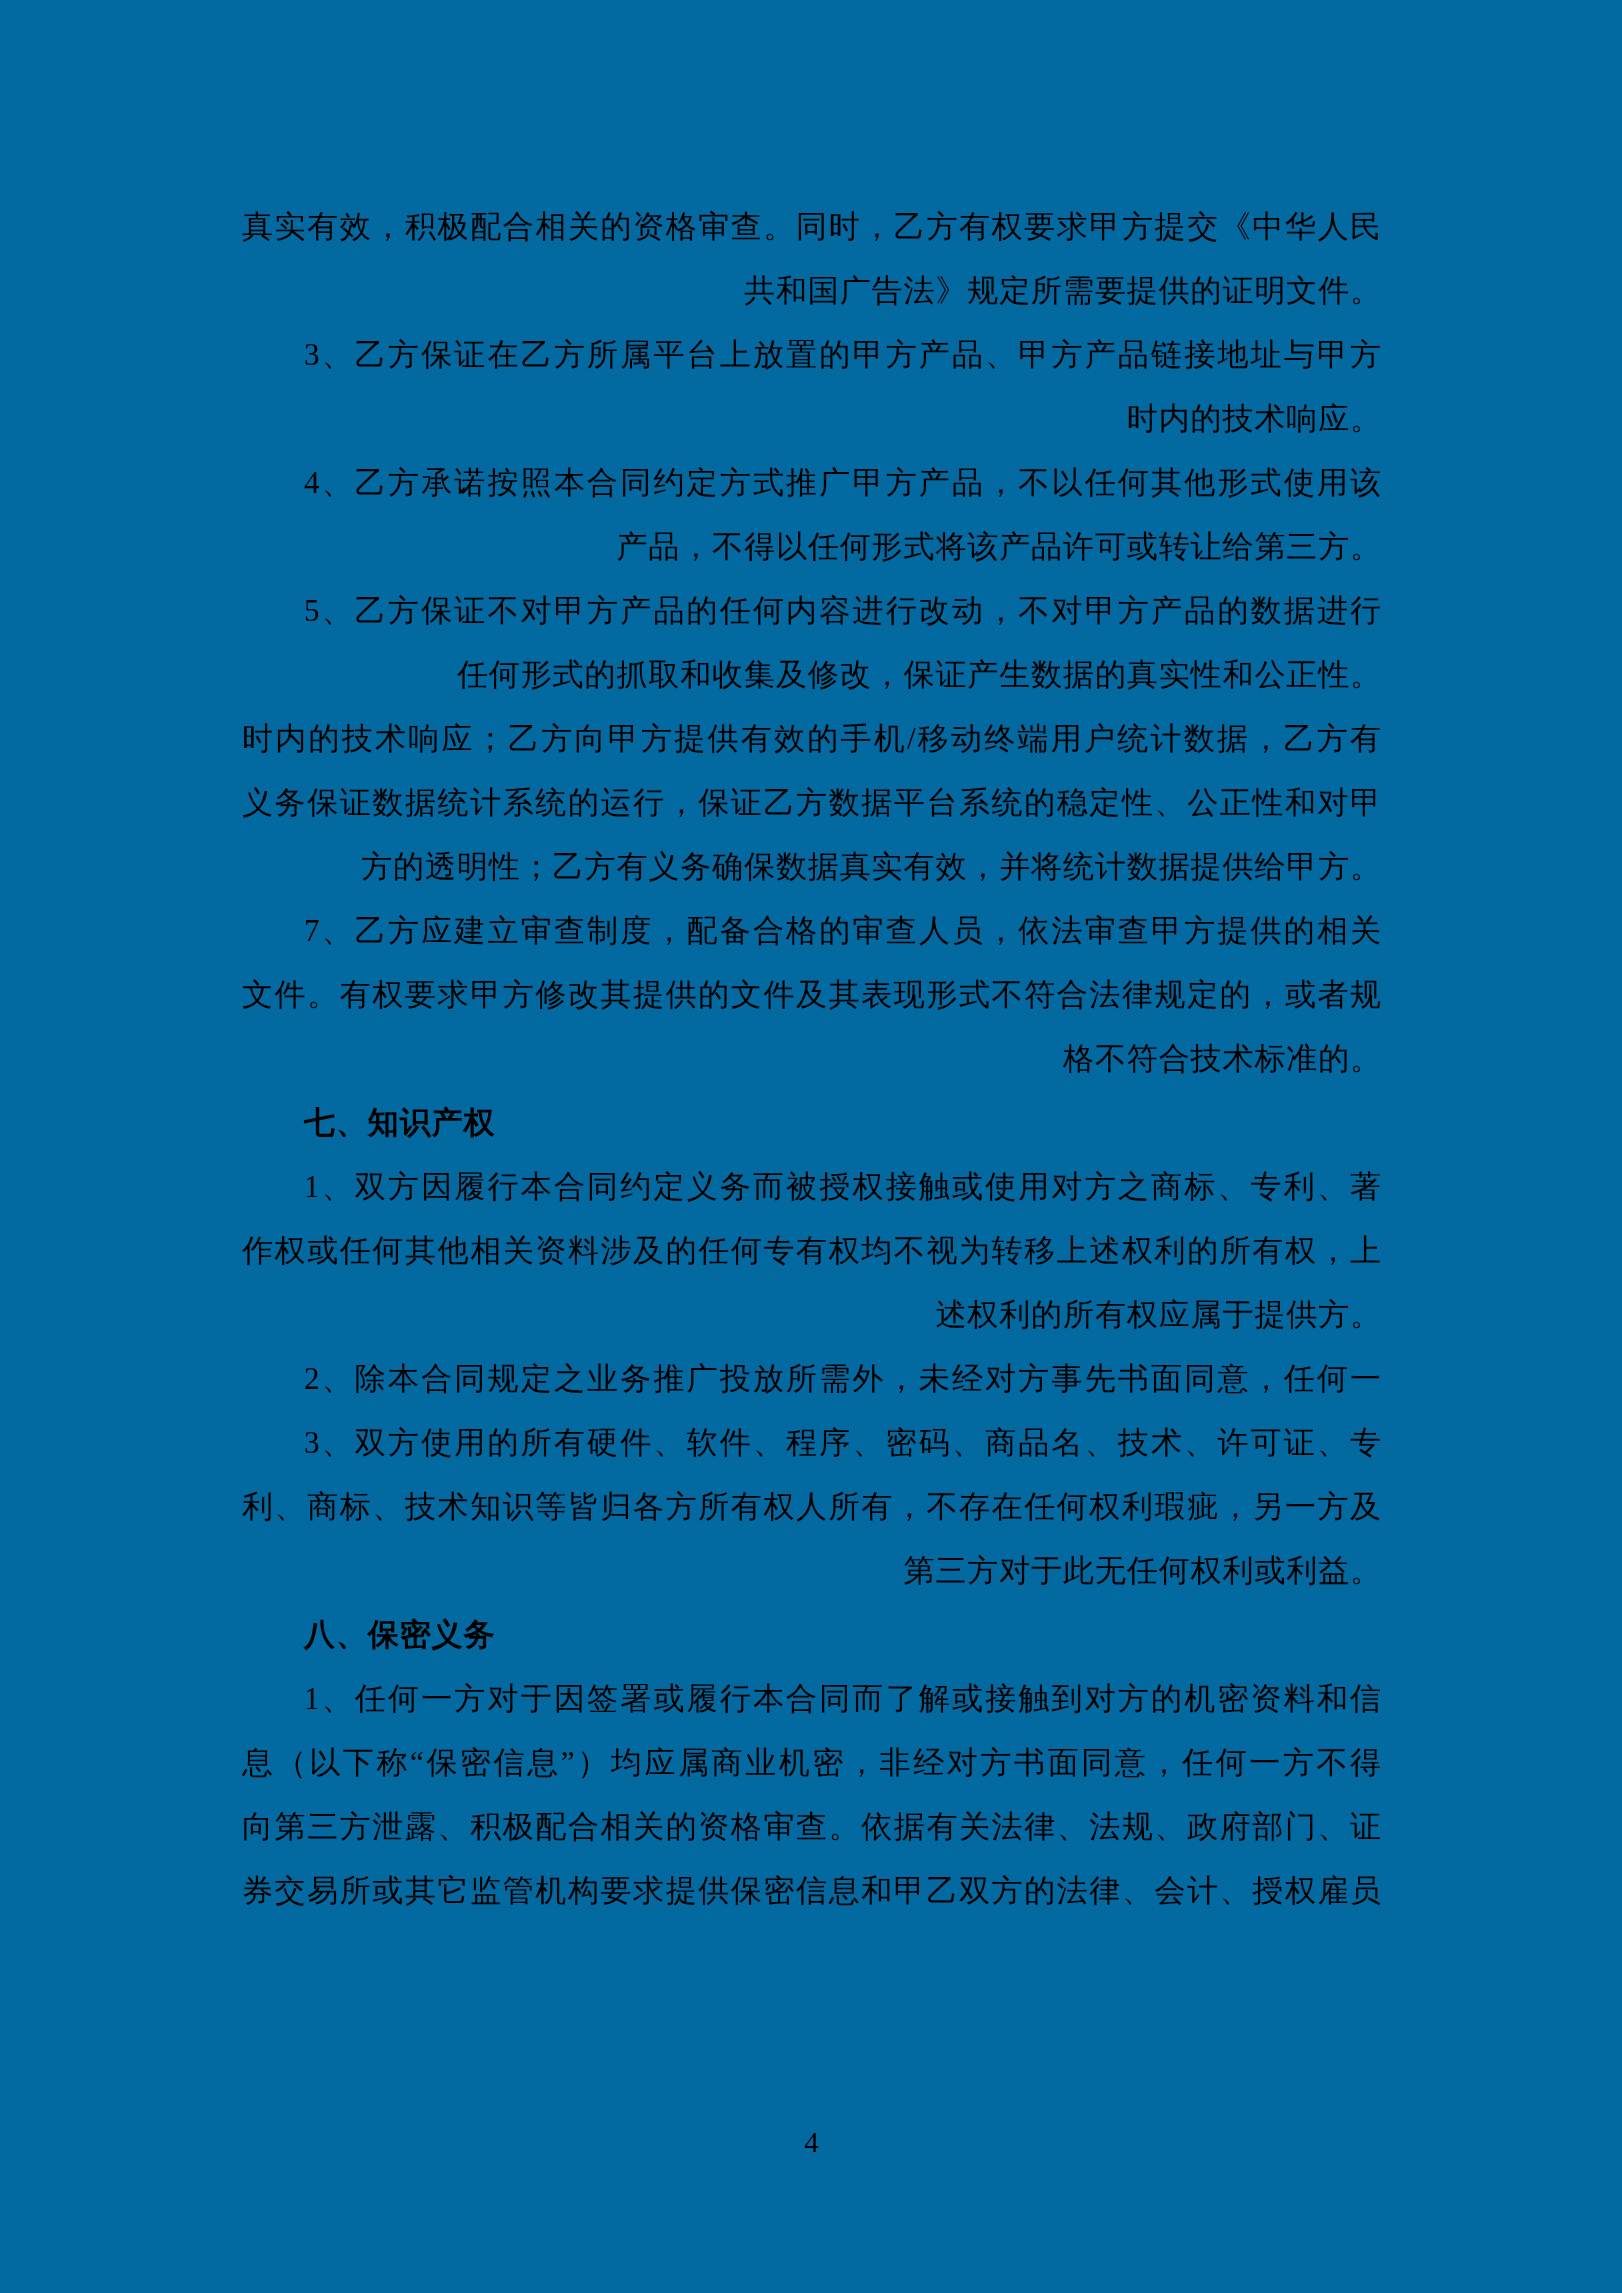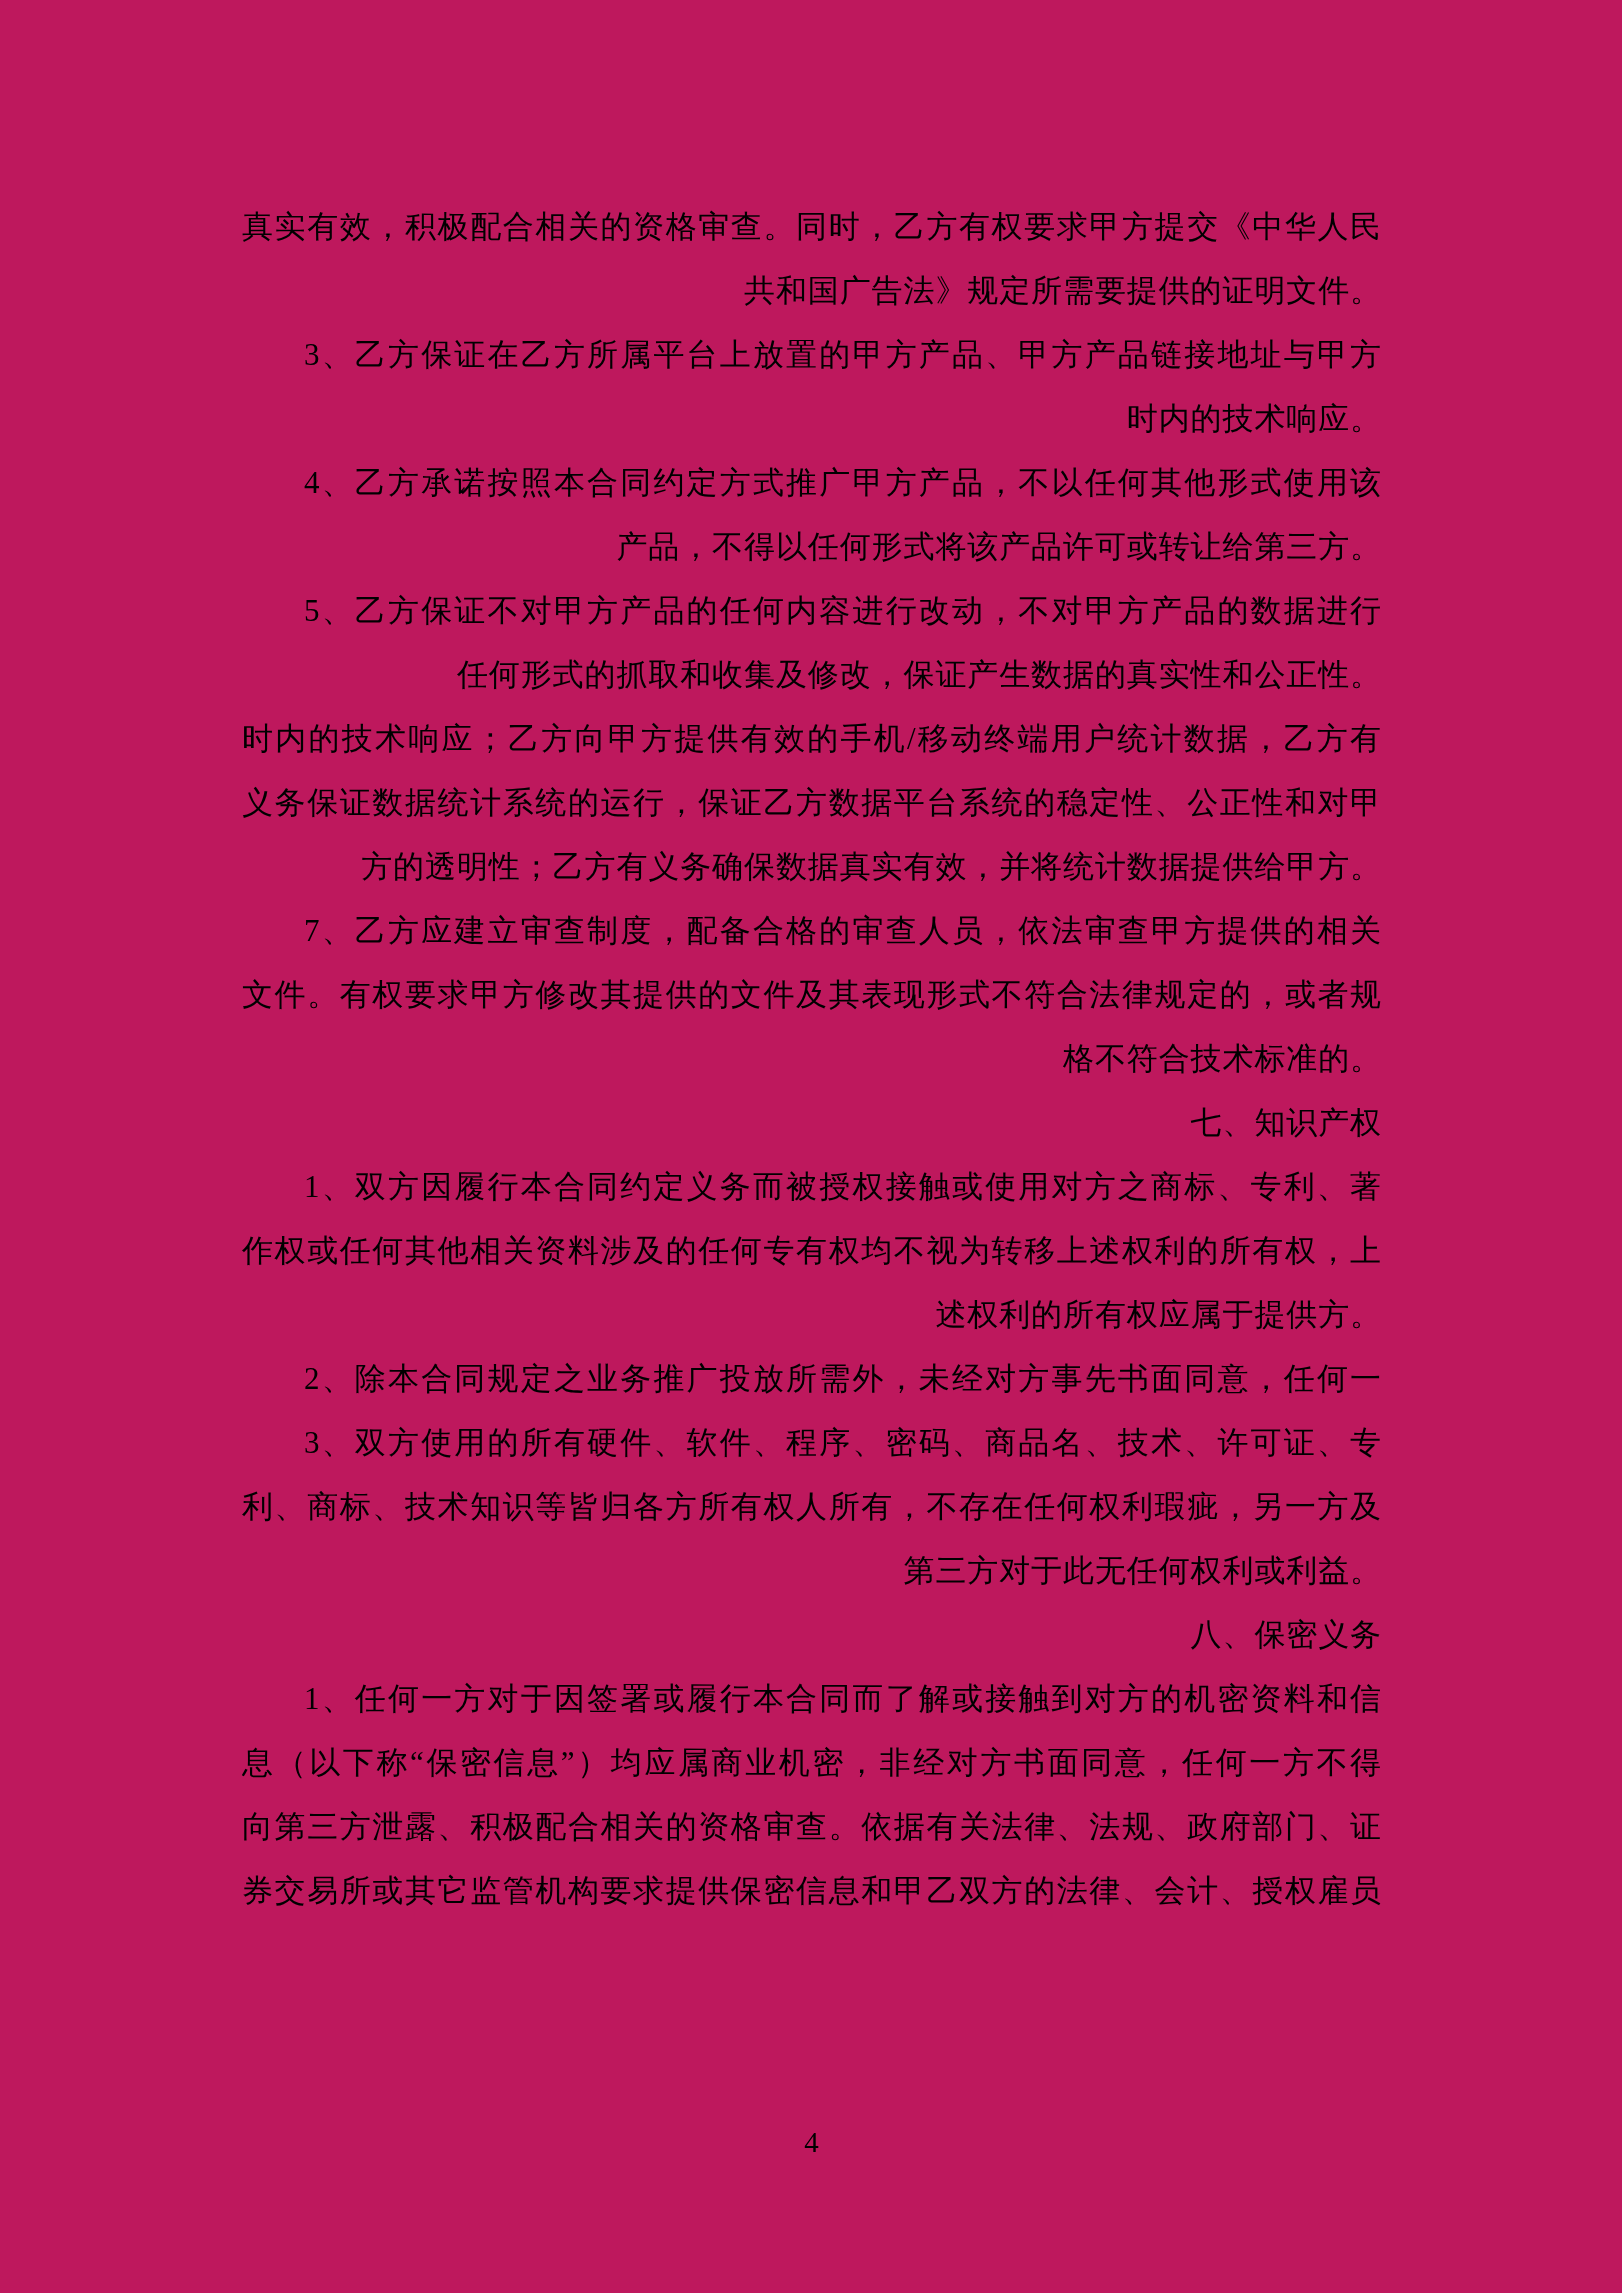--- a/index.html
+++ b/index.html
@@ -4,21 +4,21 @@
 <style>
   html, body {
     margin: 0;
     padding: 0;
     background: #ffffff;
   }
   .page {
     position: relative;
     width: 1623px;
     height: 2294px;
-    background: #be185d;
+    background: #0369a1;
     color: #000000;
     font-family: "Liberation Serif", "DejaVu Serif", serif;
     overflow: hidden;
   }
   .content {
     position: absolute;
     left: 242px;
     top: 195px;
     width: 1140px;
   }
@@ -33,22 +33,22 @@
     text-align: justify;
     text-align-last: justify;
   }
   .last {
     text-align: right;
   }
   .indent {
     padding-left: 62px;
   }
   .heading {
-    font-weight: normal;
-    text-align: right;
+    font-weight: bold;
+    text-align: left;
   }
   .page-number {
     position: absolute;
     left: 0;
     right: 0;
     top: 2124px;
     text-align: center;
     font-size: 29px;
     line-height: 36px;
     color: #000000;

